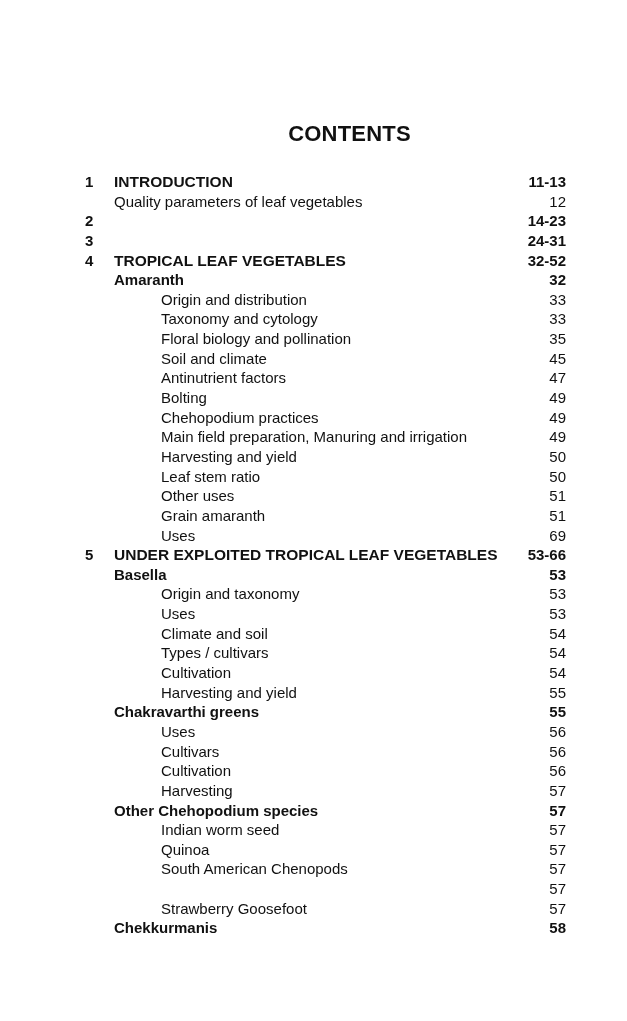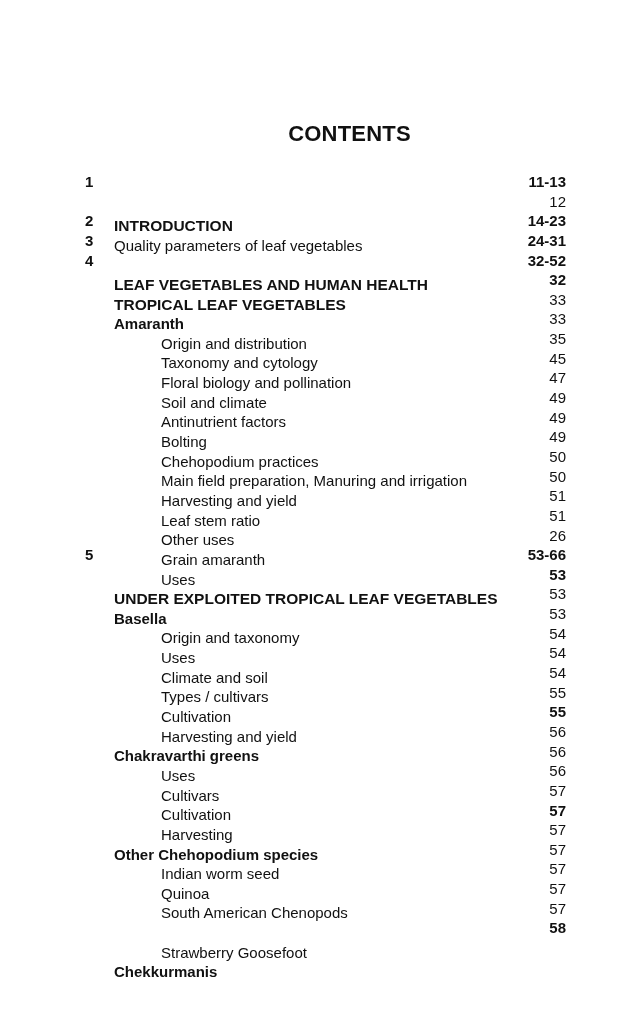--- a/index.html
+++ b/index.html
@@ -3,21 +3,21 @@
 <meta charset="utf-8">
 <style>
   html, body { margin: 0; padding: 0; background: #ffffff; }
   body { width: 627px; height: 1021px; position: relative; overflow: hidden;
          font-family: "Liberation Sans", sans-serif; color: #111; }
   .title { position: absolute; top: 121px; left: 0; width: 627px; text-align: center;
            font-size: 22px; font-weight: bold; letter-spacing: 0.2px; margin-left: 36px; }
   .toc { position: absolute; top: 172px; left: 0; width: 627px; }
   .row { position: relative; height: 19.65px; line-height: 19.65px; font-size: 15px; }
   .num { position: absolute; left: 85px; font-weight: bold; }
-  .label { position: absolute; left: 114px; white-space: nowrap; margin-top: 44px; }
+  .label { position: absolute; left: 114px; white-space: nowrap; }
   .row.chapter .label { font-weight: bold; font-size: 15.5px; }
   .row.section .label { font-weight: bold; }
   .row.sub .label { left: 161px; }
   .page { position: absolute; right: 61px; text-align: center; white-space: nowrap; }
   .row.chapter .page, .row.section .page { font-weight: bold; }
 </style>
 </head>
 <body>
 
 <div class="title">CONTENTS</div>
@@ -31,21 +31,20 @@
   <div class="row item">
       <span class="label">Quality parameters of leaf vegetables</span>
       <span class="page">12</span>
     </div>
   <div class="row chapter">
       <span class="num">2</span>
       <span class="page">14-23</span>
     </div>
   <div class="row chapter">
       <span class="num">3</span>
-      <span class="label">LEAF VEGETABLES AND HUMAN HEALTH</span>
       <span class="page">24-31</span>
     </div>
   <div class="row chapter">
       <span class="num">4</span>
       <span class="label">TROPICAL LEAF VEGETABLES</span>
       <span class="page">32-52</span>
     </div>
   <div class="row section">
       <span class="label">Amaranth</span>
       <span class="page">32</span>
@@ -93,21 +92,21 @@
   <div class="row sub">
       <span class="label">Other uses</span>
       <span class="page">51</span>
     </div>
   <div class="row sub">
       <span class="label">Grain amaranth</span>
       <span class="page">51</span>
     </div>
   <div class="row sub">
       <span class="label">Uses</span>
-      <span class="page">26</span>
+      <span class="page">69</span>
     </div>
   <div class="row chapter">
       <span class="num">5</span>
       <span class="label">UNDER EXPLOITED TROPICAL LEAF VEGETABLES</span>
       <span class="page">53-66</span>
     </div>
   <div class="row section">
       <span class="label">Basella</span>
       <span class="page">53</span>
     </div>

